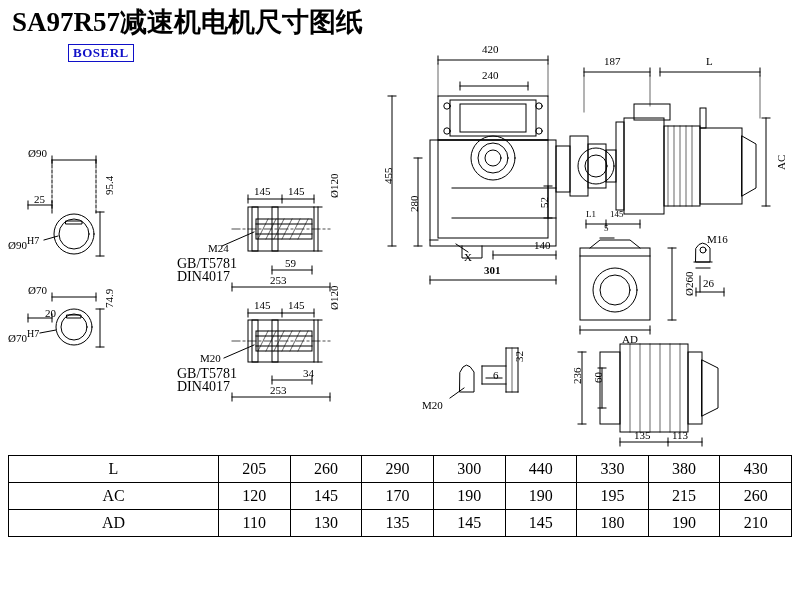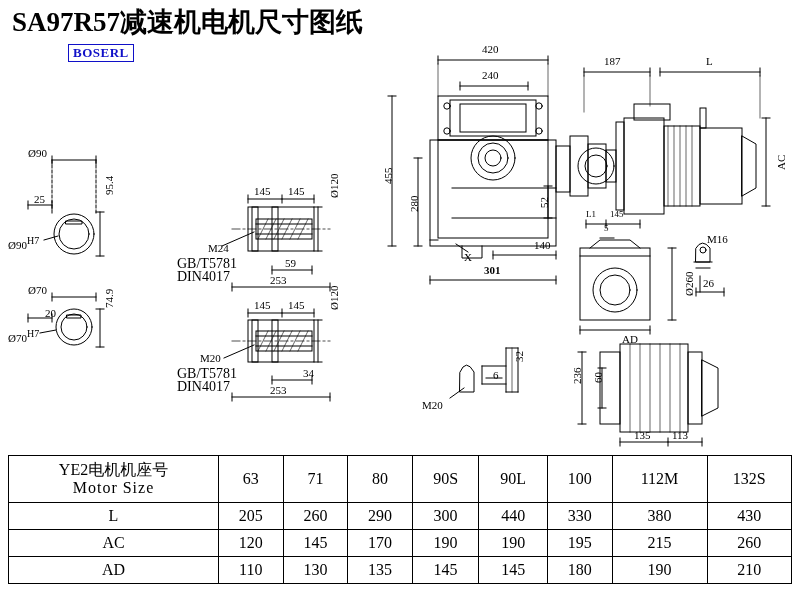--- a/index.html
+++ b/index.html
@@ -453,34 +453,20 @@
     <div class="lbl" style="left:493px; top:370px;">6</div>
     <div class="lbl" style="left:422px; top:400px;">M20</div>
     <div class="lbl rot" style="left:572px; top:384px;">236</div>
     <div class="lbl rot" style="left:593px; top:383px;">60</div>
     <div class="lbl" style="left:634px; top:430px;">135</div>
     <div class="lbl" style="left:672px; top:430px;">113</div>
   </div>
 
   <table class="spec-table">
     <tbody>
-      <tr class="head">
-        <td class="hdr-label">
-          <span class="cn">YE2电机机座号</span>
-          <span class="en">Motor Size</span>
-        </td>
-        <td>63</td>
-        <td>71</td>
-        <td>80</td>
-        <td>90S</td>
-        <td>90L</td>
-        <td>100</td>
-        <td>112M</td>
-        <td>132S</td>
-      </tr>
       <tr>
         <td class="rowname">L</td>
         <td>205</td>
         <td>260</td>
         <td>290</td>
         <td>300</td>
         <td>440</td>
         <td>330</td>
         <td>380</td>
         <td>430</td>

